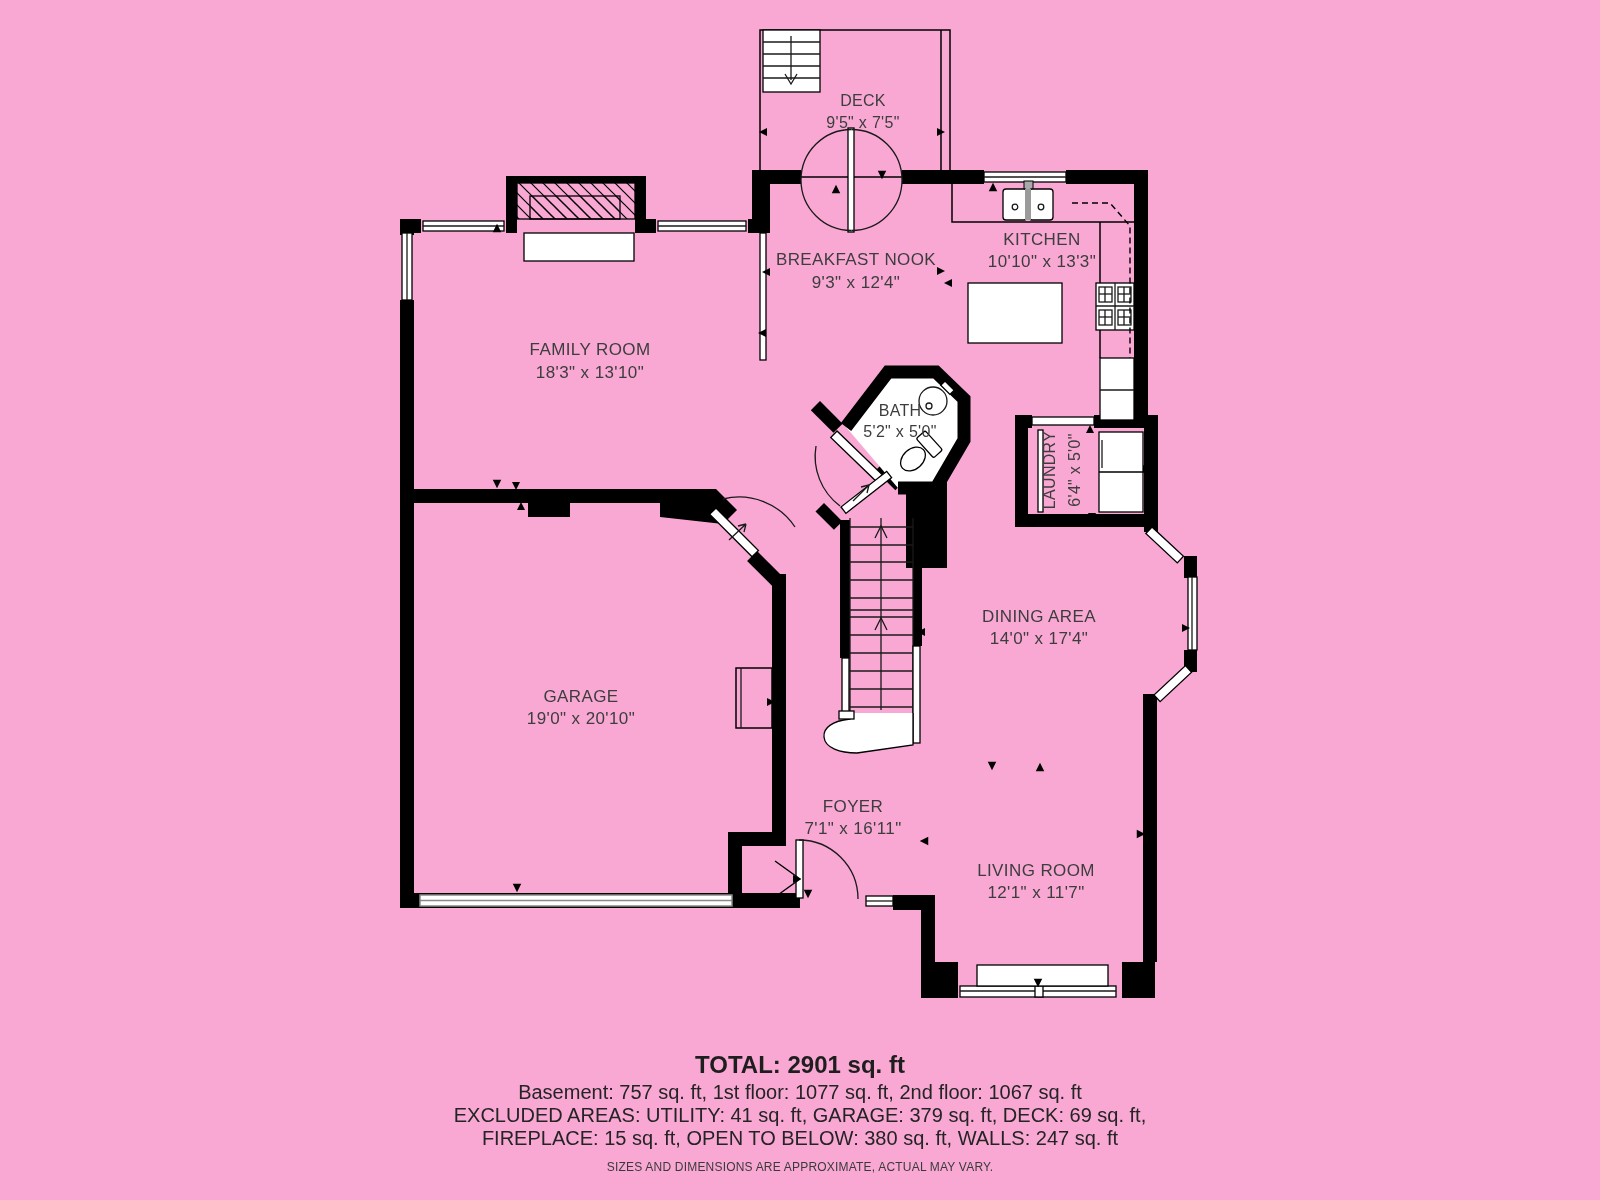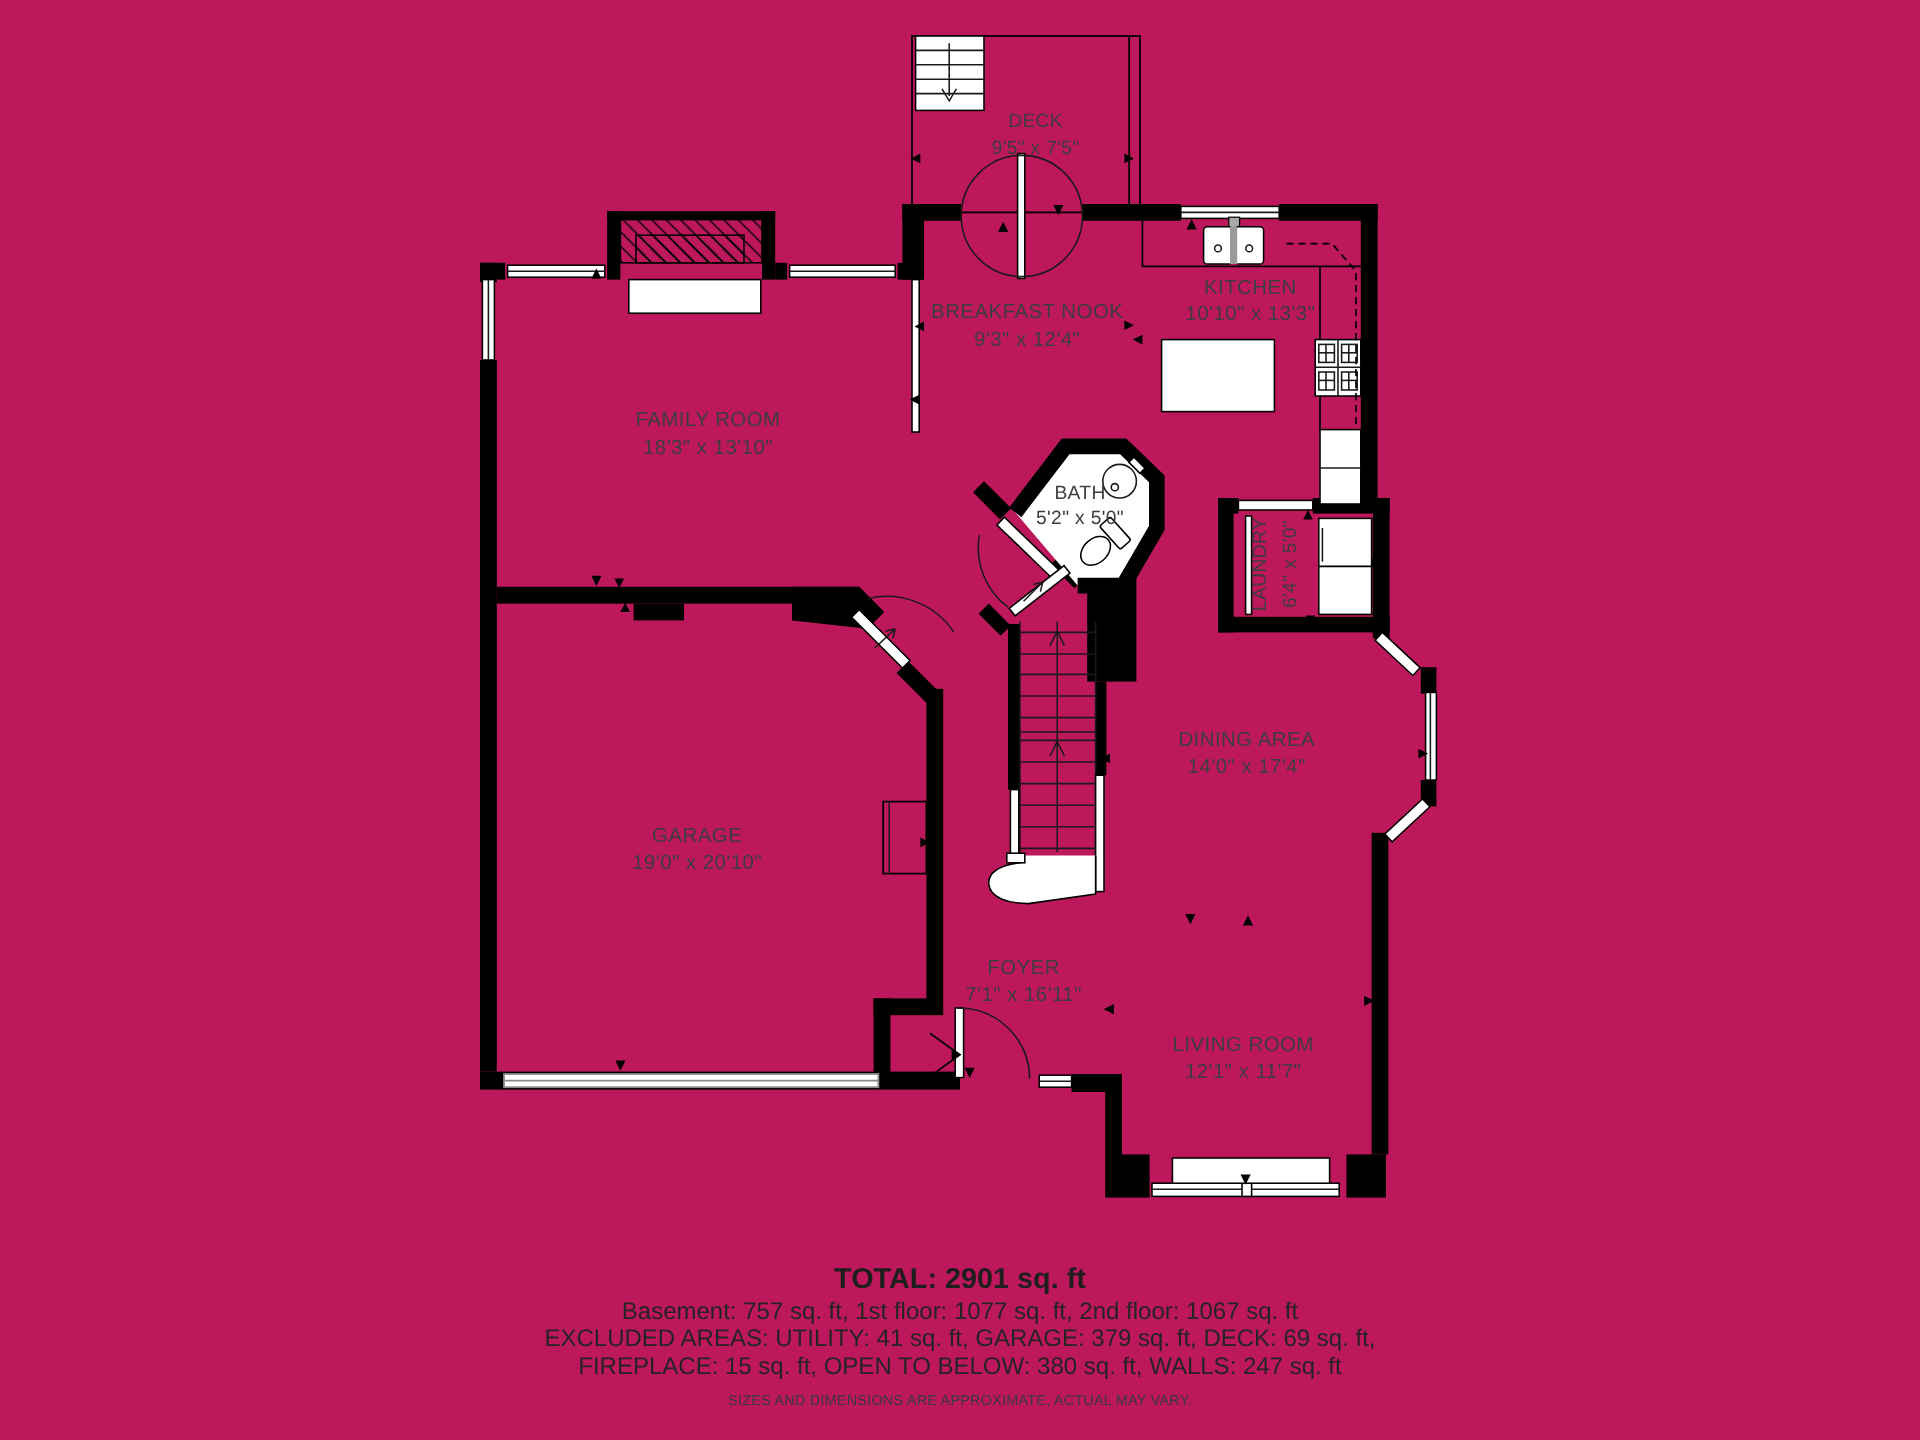--- a/index.html
+++ b/index.html
@@ -1,16 +1,16 @@
 <!DOCTYPE html>
 <html><head>
 <meta charset="utf-8">
 <style>
   html,body{margin:0;padding:0;background:#fff;}
-  .page{width:1600px;height:1200px;background:#be185d;position:relative;font-family:"Liberation Sans",sans-serif;}
+  .page{width:1600px;height:1200px;background:#f9a8d4;position:relative;font-family:"Liberation Sans",sans-serif;}
   svg{display:block;}
   .w{fill:#000;stroke:none;}
   .ln{stroke:#000;stroke-width:1.5;fill:none;}
   .lnw2{stroke:#000;stroke-width:1.3;fill:#fff;}
   .arc{stroke:#1a1a1a;stroke-width:1.3;fill:none;}
   .dash{stroke:#000;stroke-width:1.4;fill:none;stroke-dasharray:6 4;}
   .gray{stroke:#8a8a8a;stroke-width:1.5;fill:#fff;}
   .lbl{font:17px "Liberation Sans",sans-serif;fill:#3d3d3d;text-anchor:middle;letter-spacing:.4px;}
   .lbl-sm{font:16px "Liberation Sans",sans-serif;fill:#3d3d3d;text-anchor:middle;letter-spacing:.3px;}
   .sum-total{font:bold 24px "Liberation Sans",sans-serif;fill:#1e1e1e;text-anchor:middle;}

